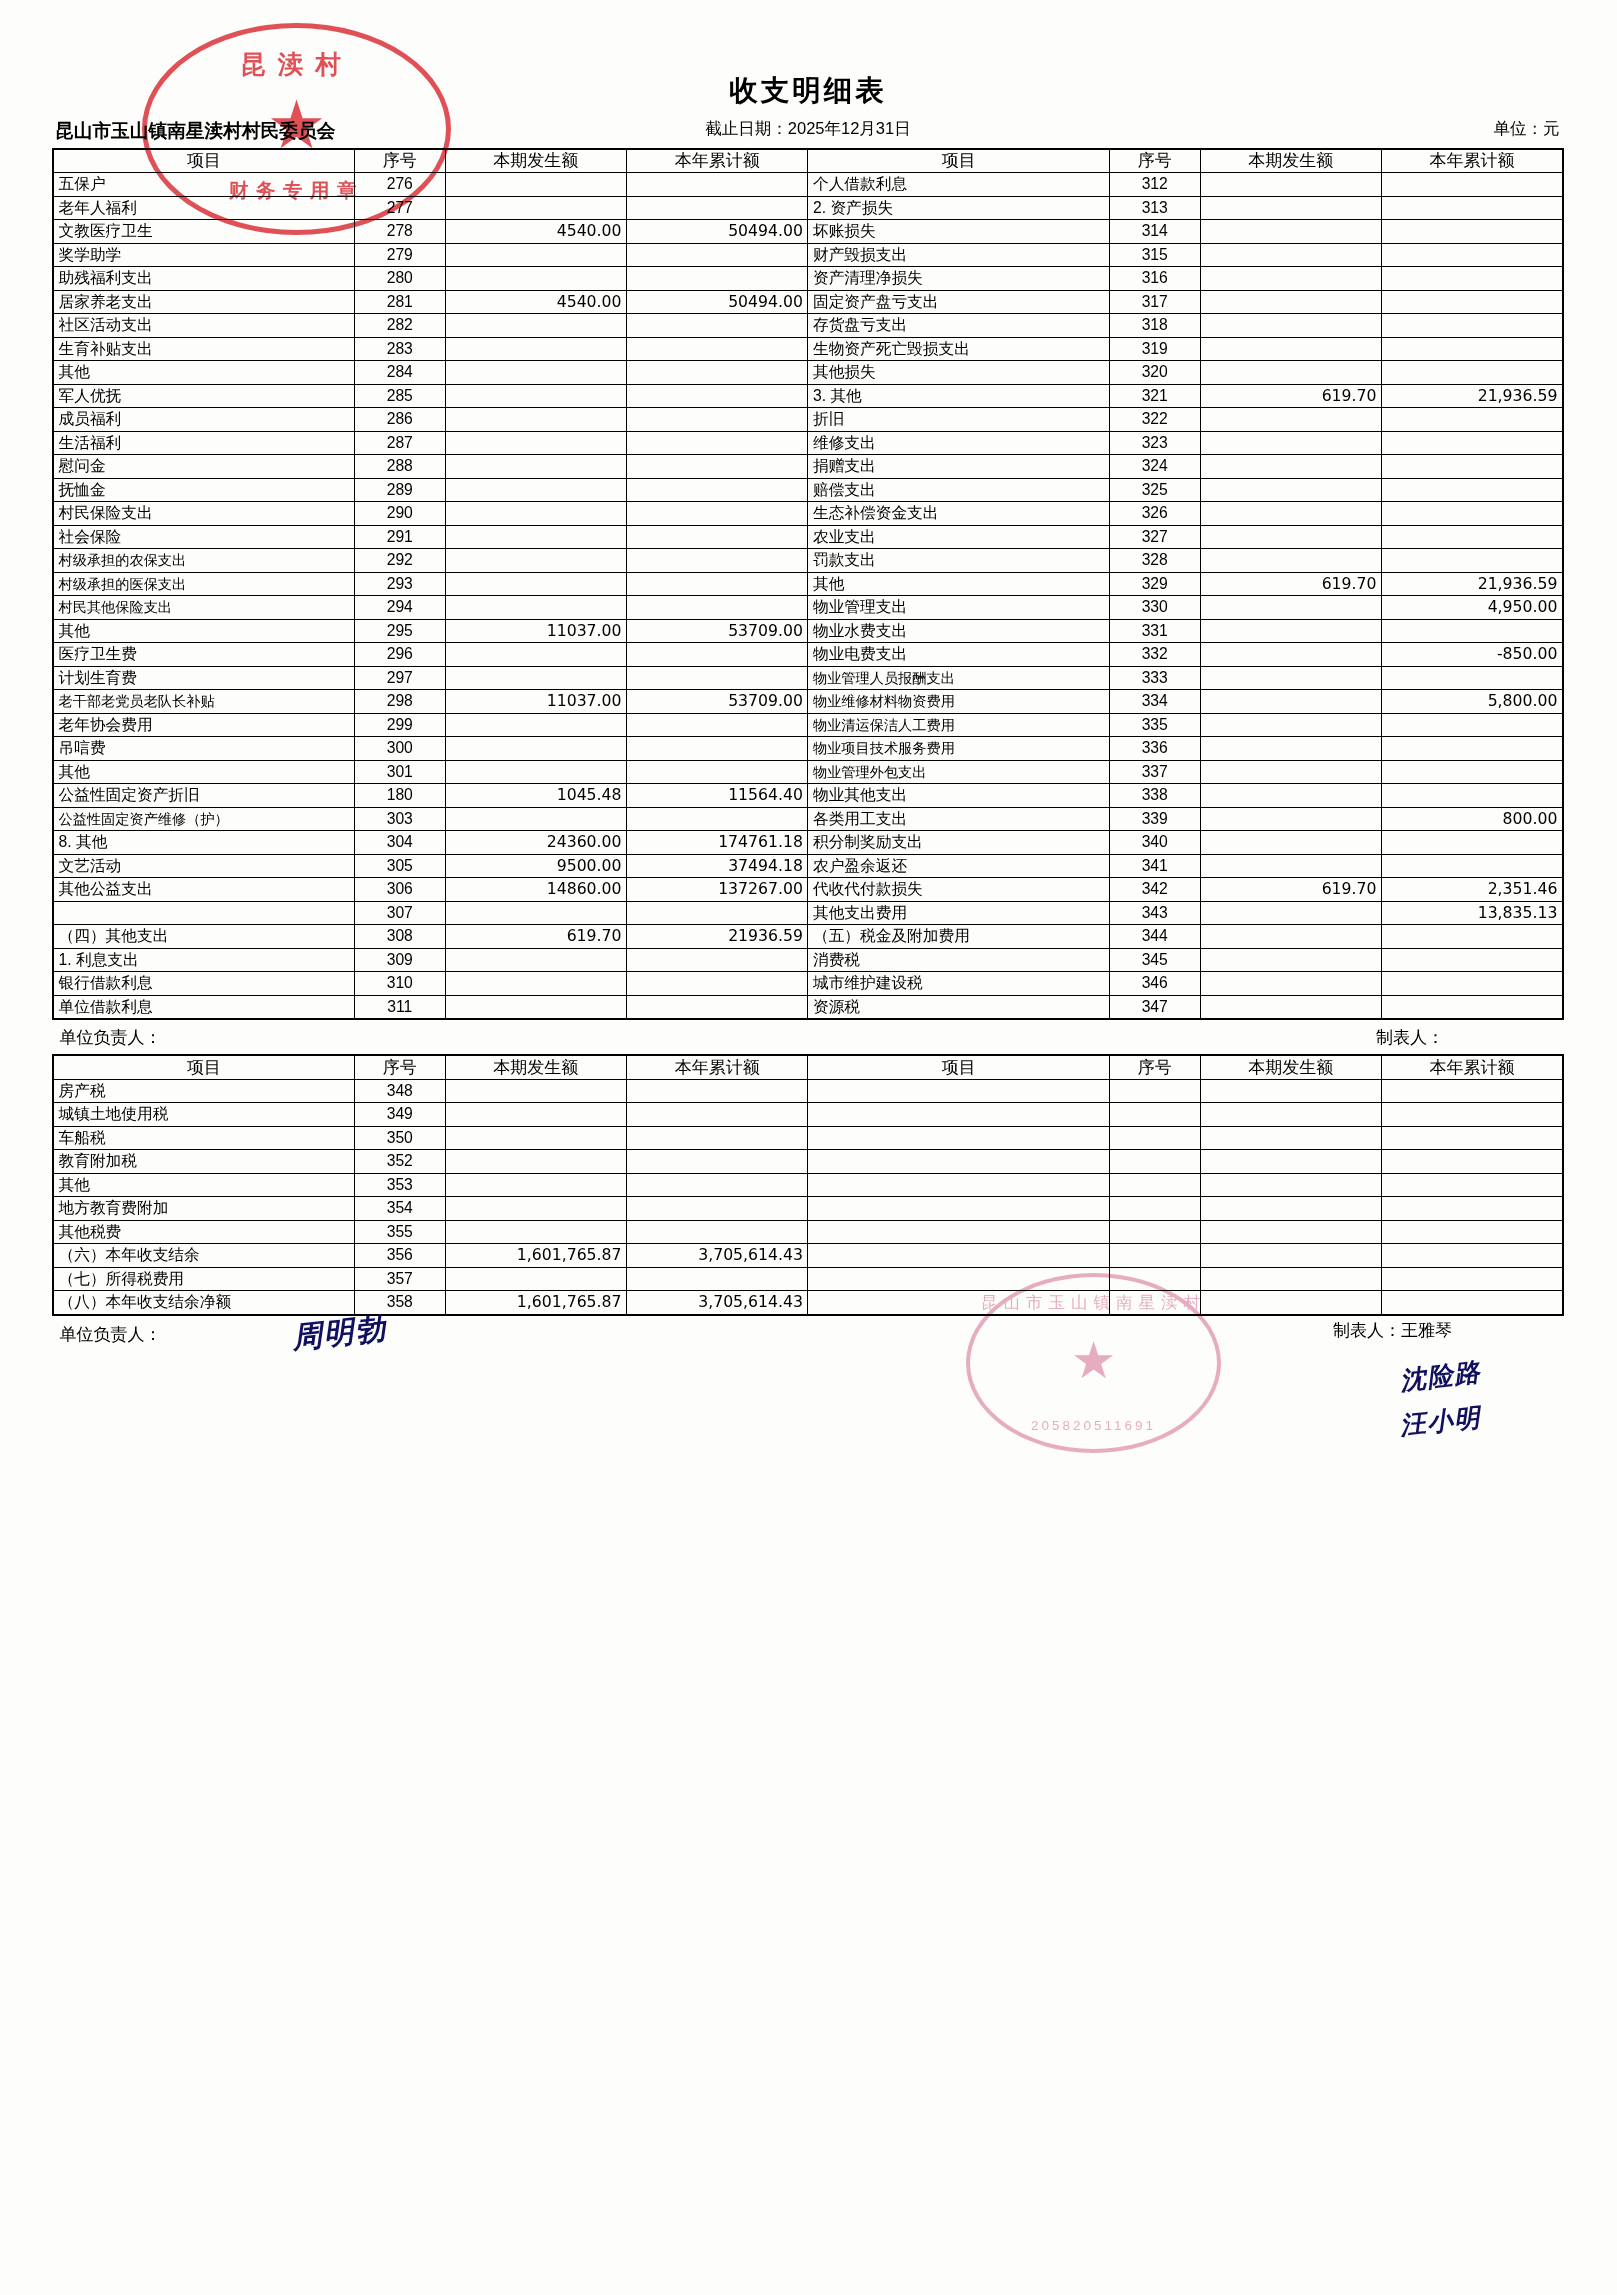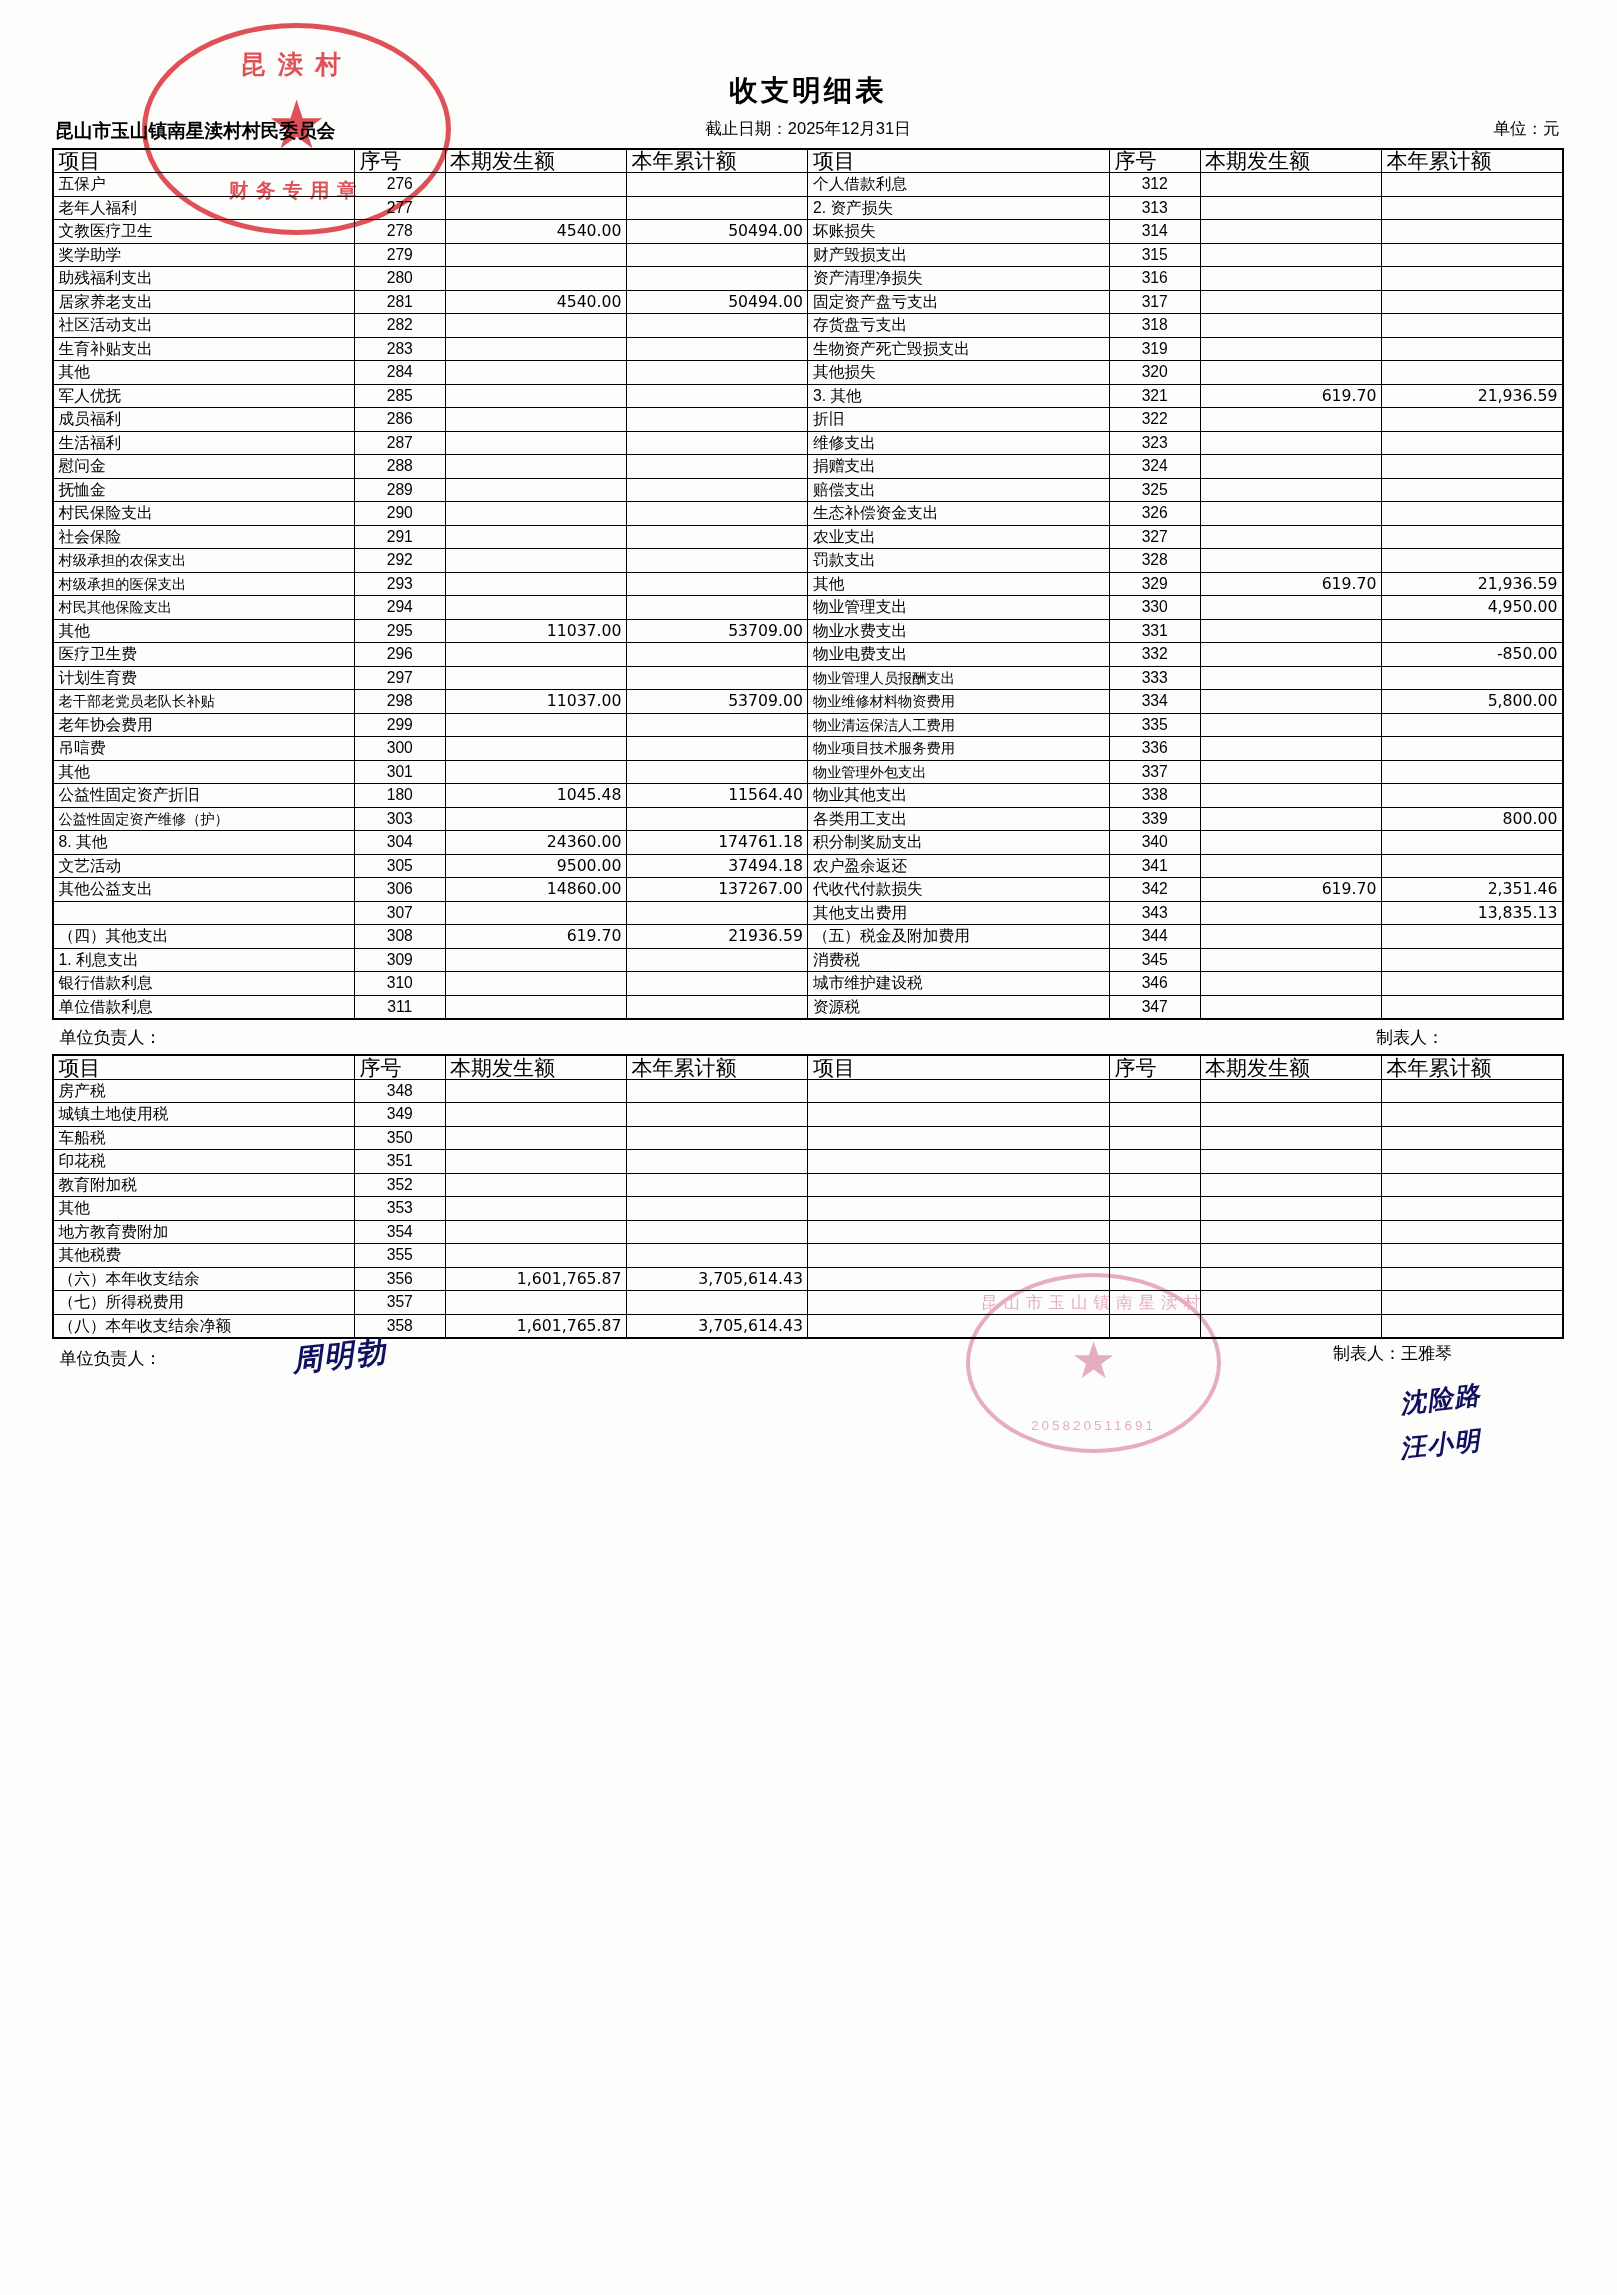--- a/index.html
+++ b/index.html
@@ -80,21 +80,22 @@
   }
   .outer {
     border: 2.2px solid #000;
   }
   .col-item   { width: 299px; }
   .col-no     { width: 90px; }
   .col-cur    { width: 180px; }
   .col-acc    { width: 180px; }
 
   .th {
-    font-size: 21px;
+    text-align: center;
+    font-size: 17px;
   }
   .num {
     text-align: right;
     padding-right: 7.5px;
     font-family: "DejaVu Sans", sans-serif;
     font-size: 15.7px;
   }
   .center { text-align: center; }
   .ind0 { padding-left: 7.5px; }
   .ind1 { padding-left: 25.5px; }
@@ -683,30 +684,20 @@
             <td class="ind1">车船税</td>
             <td class="center">350</td>
             <td class="num"></td>
             <td class="num"></td>
             <td class="ind0"></td>
             <td class="center"></td>
             <td class="num"></td>
             <td class="num"></td>
           </tr>
           <tr>
-            <td class="ind1">印花税</td>
-            <td class="center">351</td>
-            <td class="num"></td>
-            <td class="num"></td>
-            <td class="ind0"></td>
-            <td class="center"></td>
-            <td class="num"></td>
-            <td class="num"></td>
-          </tr>
-          <tr>
             <td class="ind1">教育附加税</td>
             <td class="center">352</td>
             <td class="num"></td>
             <td class="num"></td>
             <td class="ind0"></td>
             <td class="center"></td>
             <td class="num"></td>
             <td class="num"></td>
           </tr>
           <tr>

